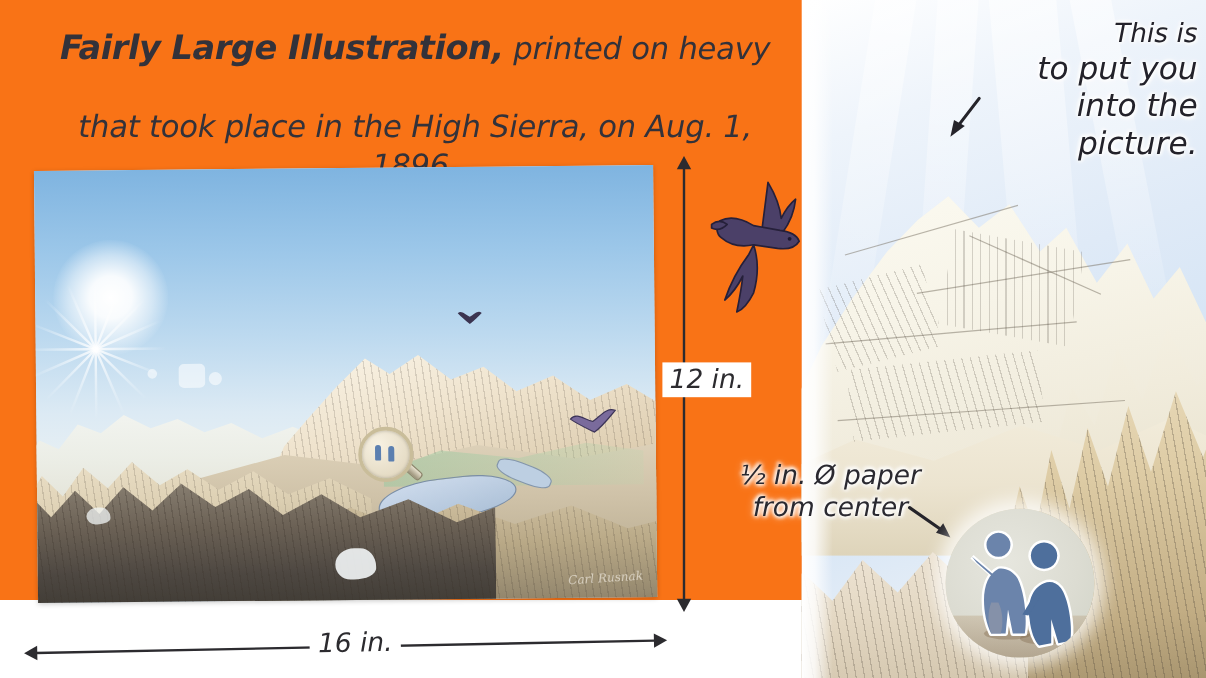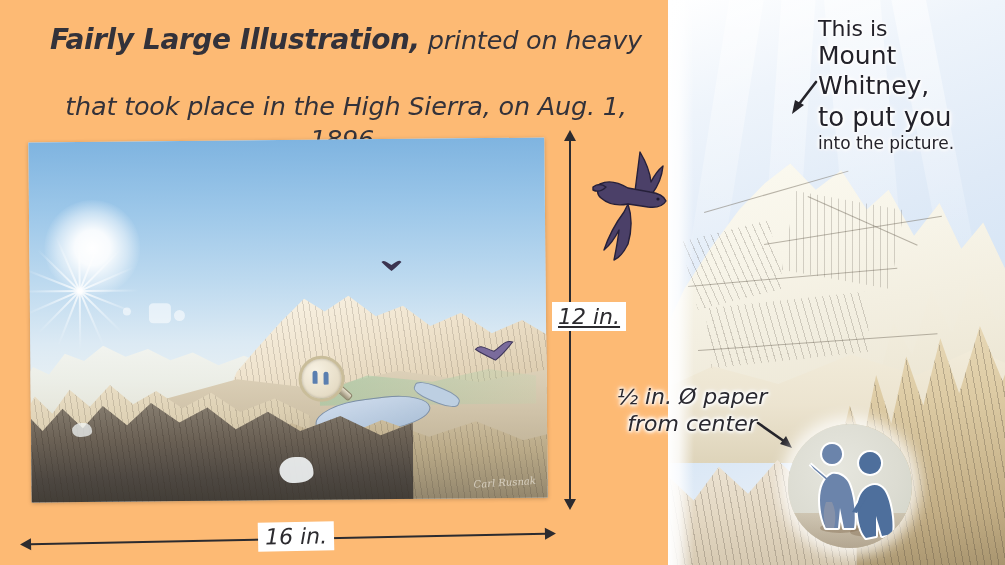--- a/index.html
+++ b/index.html
@@ -5,21 +5,21 @@
   html,body{margin:0;padding:0;}
   body{
     width:1005px;height:565px;overflow:hidden;
     background:#ffffff;
     font-family:"DejaVu Sans", sans-serif;
     position:relative;
   }
   #stage{position:relative;width:1005px;height:565px;overflow:hidden;background:#fff;}
 
   
-  #left-panel{position:absolute;left:0;top:0;width:672px;height:565px;background:#fdba74;}
+  #left-panel{position:absolute;left:0;top:0;width:672px;height:500px;background:#f97316;}
 
   
   #caption{
     position:absolute;left:40px;top:22px;width:612px;
     text-align:center;
     font-family:"DejaVu Sans", sans-serif;
     font-style:italic;
     font-size:25.5px;
     line-height:1.28;
     color:#33323a;
@@ -92,21 +92,21 @@
   
   #sig{position:absolute;right:12px;bottom:10px;font-style:italic;font-size:10px;
       color:#e8e2d6;opacity:.75;transform:rotate(-3deg);font-family:"DejaVu Serif",serif;}
 
   
   #dim-v{position:absolute;left:569px;top:140px;width:2px;height:360px;background:#2c2b2f;}
   #dim-v .head{position:absolute;left:-5px;width:0;height:0;border-left:6px solid transparent;border-right:6px solid transparent;}
   #dim-v .head.up{top:-10px;border-bottom:11px solid #2c2b2f;}
   #dim-v .head.dn{bottom:-10px;border-top:11px solid #2c2b2f;}
   #dim-v-label{position:absolute;left:552px;top:302px;background:#fff;padding:2px 6px;
-     font-style:italic;font-size:22px;color:#2c2b2f;white-space:nowrap;text-decoration:underline;}
+     font-style:italic;font-size:22px;color:#2c2b2f;white-space:nowrap;}
 
   #dim-h{position:absolute;left:30px;top:538px;width:516px;height:2px;background:#2c2b2f;transform:rotate(-1.15deg);}
   #dim-h .head{position:absolute;top:-5px;width:0;height:0;border-top:6px solid transparent;border-bottom:6px solid transparent;}
   #dim-h .head.lf{left:-10px;border-right:11px solid #2c2b2f;}
   #dim-h .head.rt{right:-10px;border-left:11px solid #2c2b2f;}
   #dim-h-label{position:absolute;left:258px;top:522px;background:#fff;padding:2px 7px;
      font-style:italic;font-size:22px;color:#2c2b2f;white-space:nowrap;transform:rotate(-1.15deg);}
 
   
   #big-bird{position:absolute;left:588px;top:146px;width:82px;height:116px;}
@@ -140,27 +140,27 @@
   .rp-rock{position:absolute;right:-6%;top:48%;width:56%;height:54%;
      background:linear-gradient(175deg,#f0e3c6 0%,#ddcba4 42%,#c2ad84 78%,#a3906b 100%);
      clip-path:polygon(0% 62%,7% 44%,14% 56%,21% 34%,29% 50%,37% 28%,46% 44%,55% 22%,65% 40%,76% 18%,88% 36%,100% 16%,100% 100%,0% 100%);}
   .rp-rock2{position:absolute;left:-6%;top:76%;width:62%;height:30%;
      background:linear-gradient(175deg,#f4ece0 0%,#e3d7c2 50%,#cbbda3 100%);
      clip-path:polygon(0% 48%,10% 28%,22% 42%,34% 22%,48% 38%,62% 18%,76% 34%,90% 16%,100% 30%,100% 100%,0% 100%);}
   .rp-line{position:absolute;background:rgba(120,112,98,.5);height:1px;transform-origin:0 0;}
   .rp-hatch{position:absolute;opacity:.35;
      background-image:repeating-linear-gradient(80deg,rgba(70,62,52,.6) 0px,rgba(70,62,52,.6) 1px,transparent 1px,transparent 7px);}
   
-  #whitney-note{position:absolute;left:818px;top:16px;width:180px;text-align:left;z-index:7;
-     color:#23222a;line-height:1.2;
+  #whitney-note{position:absolute;left:818px;top:16px;width:180px;text-align:right;z-index:7;
+     font-style:italic;color:#23222a;line-height:1.2;
      text-shadow:0 0 4px #fff,0 0 4px #fff,0 0 9px #fff,1px 1px 3px #fff,-1px -1px 3px #fff;}
   #whitney-note .l1{font-size:22px;display:block;}
   #whitney-note .l2{font-size:25px;display:block;margin-top:-1px;}
   #whitney-note .l3{font-size:26px;display:block;margin-top:1px;}
-  #whitney-note .l4{font-size:17px;display:block;margin-top:-1px;}
+  #whitney-note .l4{font-size:26px;display:block;margin-top:-1px;}
   #whitney-arrow{position:absolute;left:784px;top:78px;width:40px;height:44px;z-index:7;}
   
   #detail-circle{position:absolute;left:788px;top:424px;width:124px;height:124px;border-radius:50%;
      background:radial-gradient(circle at 42% 36%,#e6e6de 0%,#dcdcd2 55%,#cfd2c6 100%);
      box-shadow:0 0 14px 8px rgba(255,255,255,.75);overflow:hidden;z-index:6;}
   #detail-circle .grd{position:absolute;left:0;bottom:0;width:100%;height:28%;
      background:linear-gradient(180deg,rgba(190,170,140,.45),rgba(150,125,95,.55));}
 
   .nosel{user-select:none;}
 </style>
@@ -300,21 +300,20 @@
     </div>
     <div class="rp-rock2">
       <div class="rp-hatch" style="inset:0;opacity:.4"></div>
     </div>
 
     <div class="rp-edge"></div>
   </div>
 
   <div id="whitney-note" class="nosel">
     <span class="l1">This is</span>
-    <span class="l2">Mount Whitney,</span>
     <span class="l3">to put you</span>
     <span class="l4">into the picture.</span>
   </div>
   <div id="whitney-arrow">
     <svg width="40" height="44" viewBox="0 0 40 44">
       <path d="M32 4 L12 30" stroke="#25242a" stroke-width="2.6" fill="none" stroke-linecap="round"></path>
       <path d="M8 36 L11 22 L20 27 Z" fill="#25242a"></path>
     </svg>
   </div>
 

